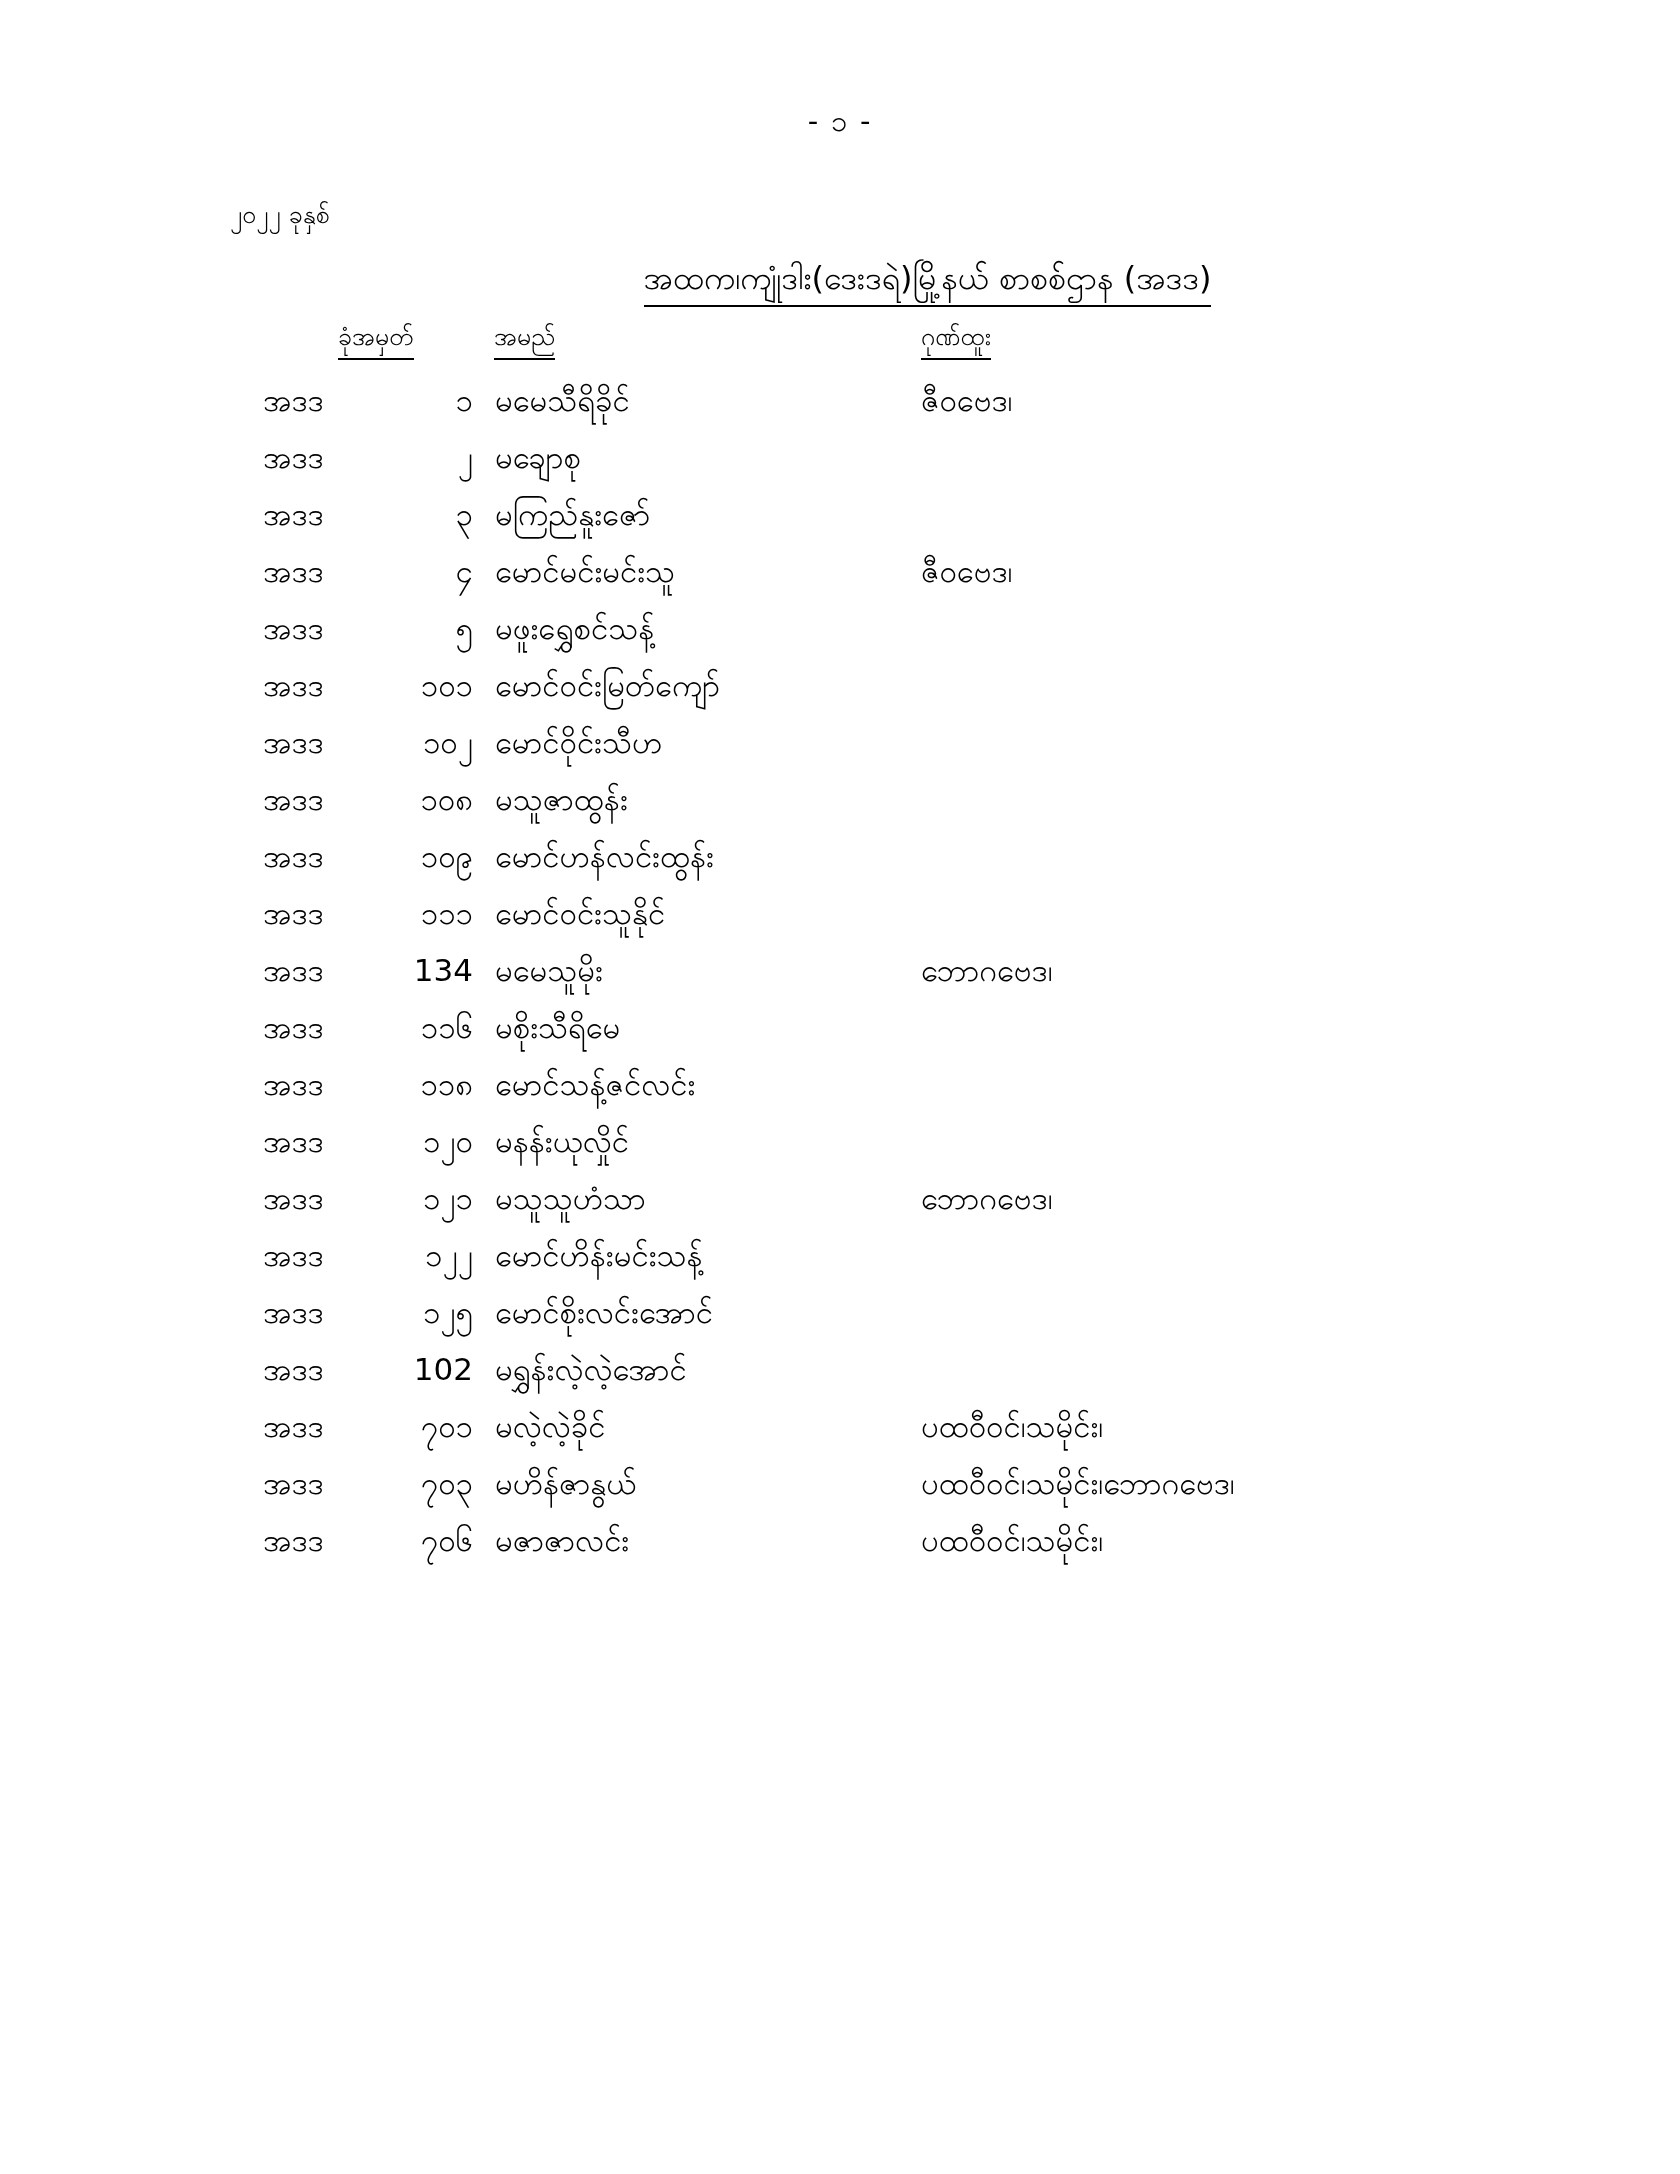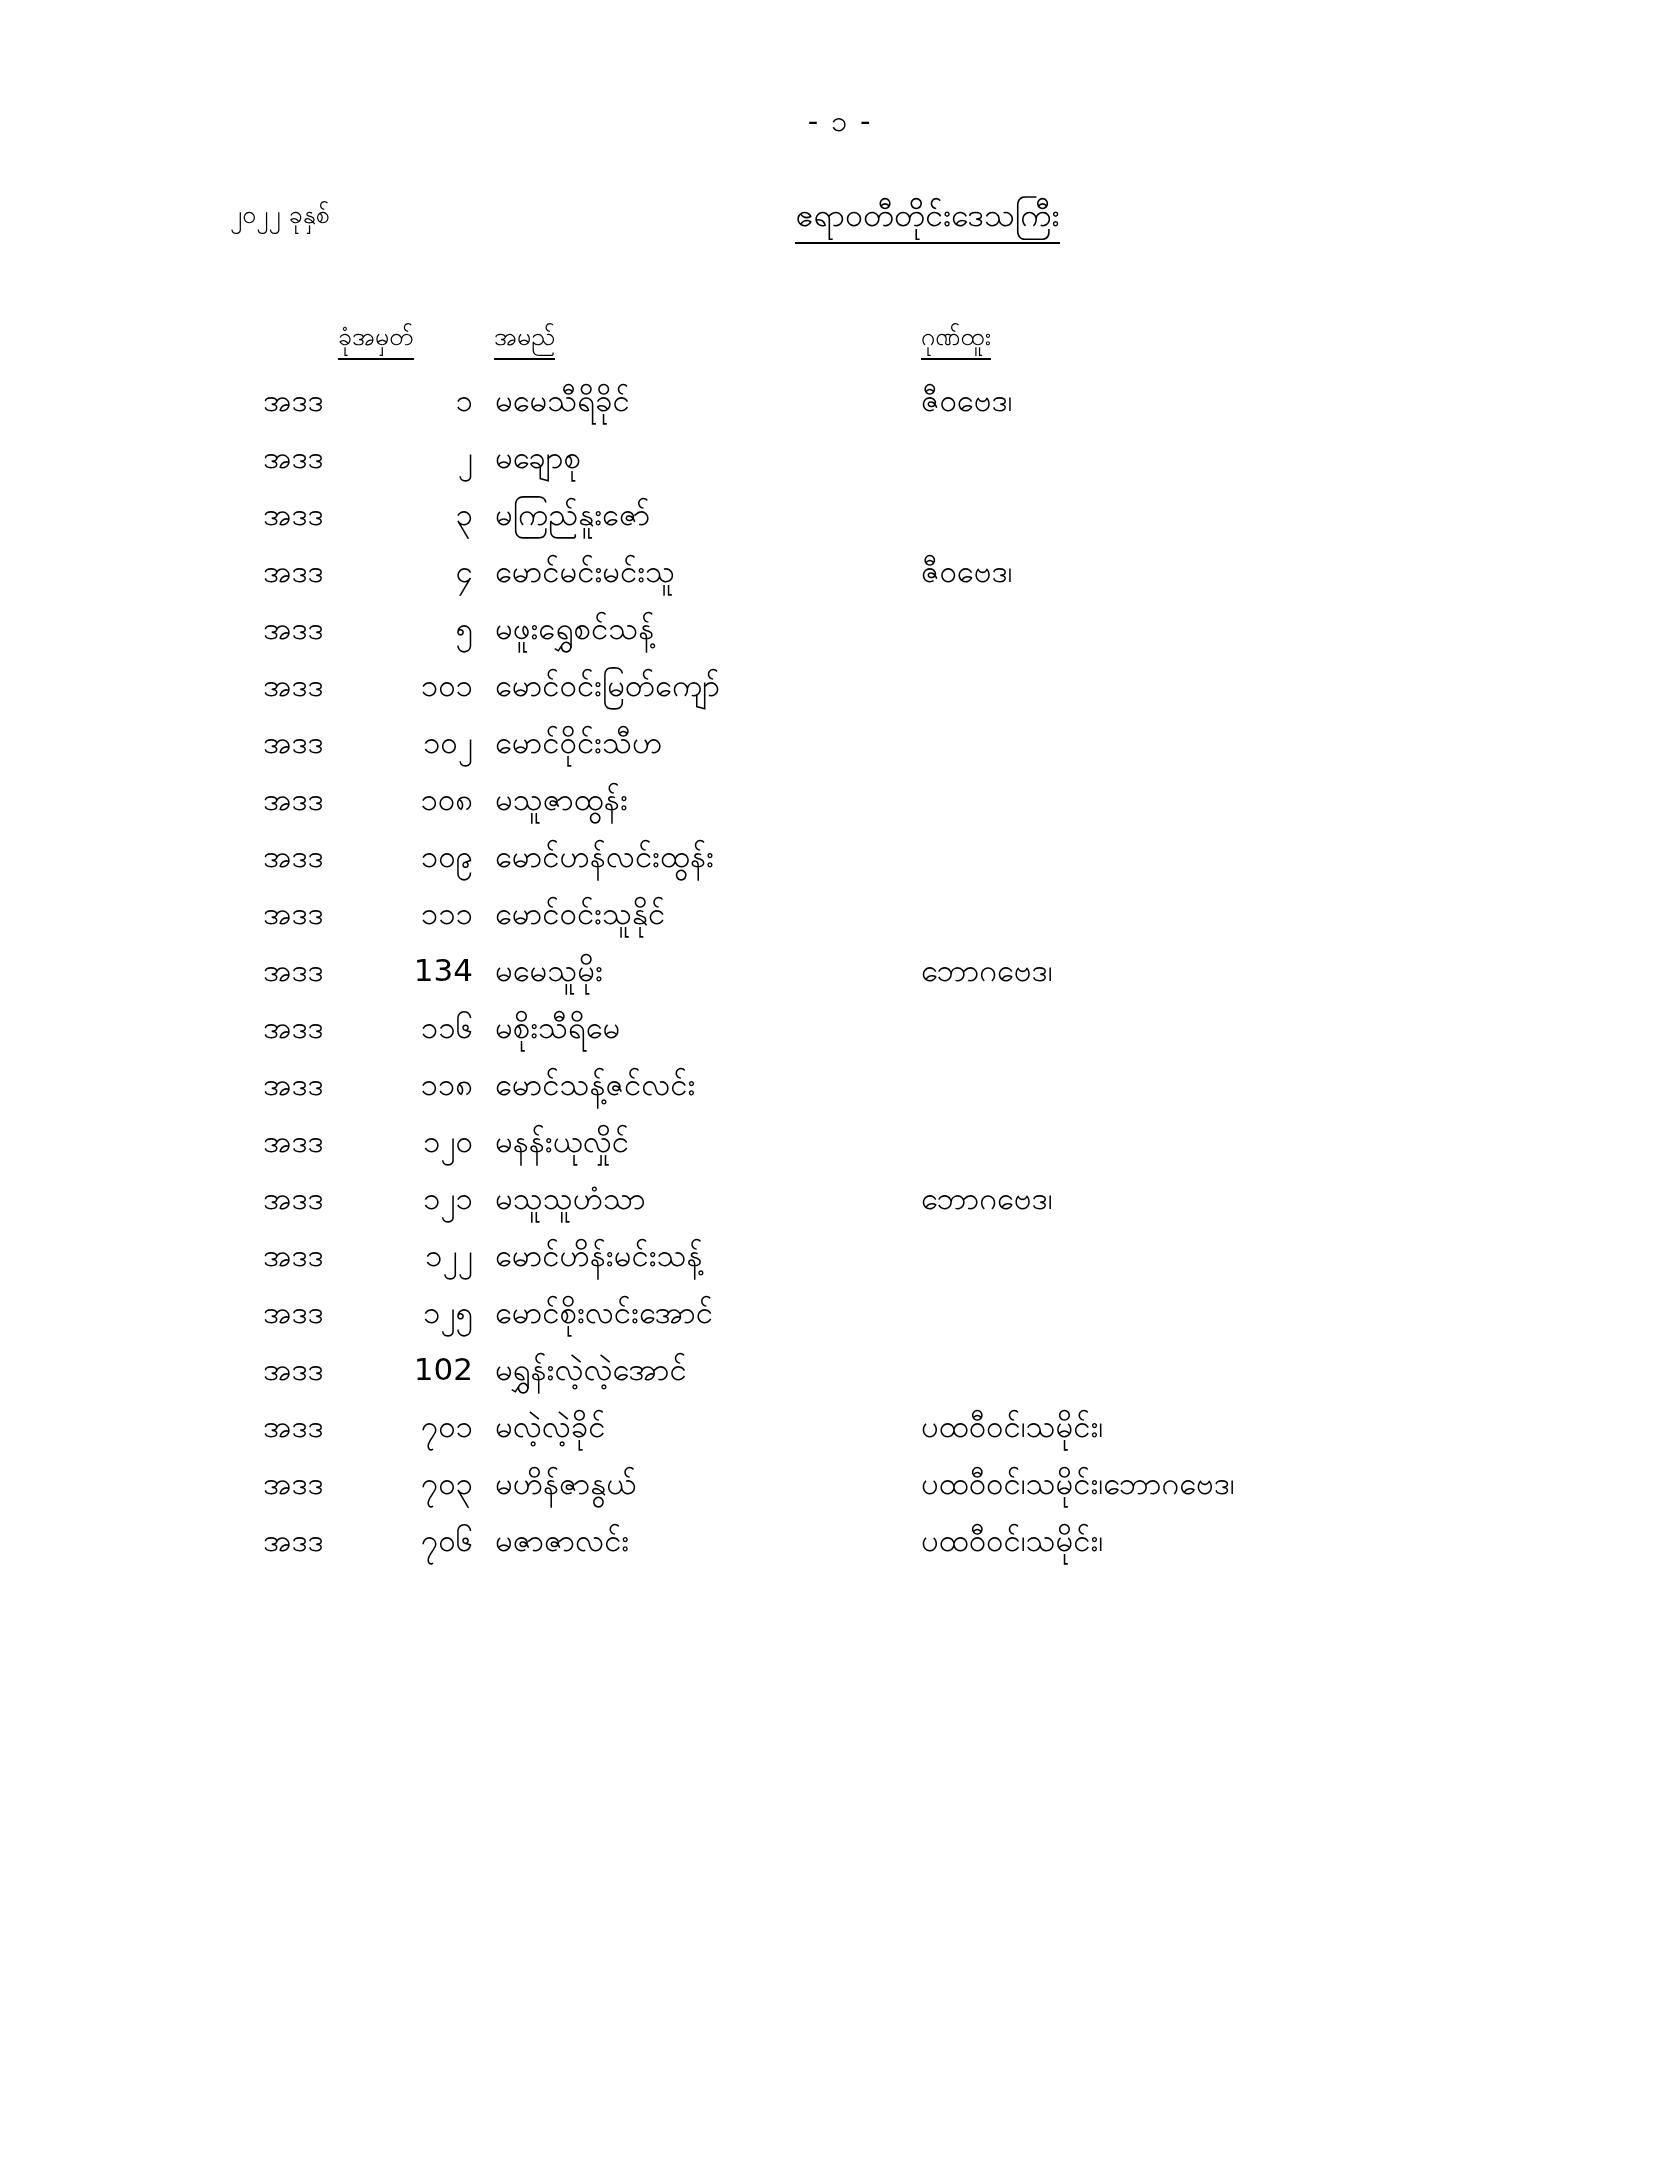--- a/index.html
+++ b/index.html
@@ -79,24 +79,24 @@
 </style>
 </head>
 <body>
 
 <div class="page">
 
   <div class="abs page-number">- ၁ -</div>
 
   <div class="abs year">၂၀၂၂ ခုနှစ်</div>
 
-  <div class="abs title-block">
-    <span class="underlined">ဧရာဝတီတိုင်းဒေသကြီး</span>
-  </div>
-
+
+  <div class="abs subtitle-block">
+    <span class="underlined">အထက၊ကျုံဒါး(ဒေးဒရဲ)မြို့နယ် စာစစ်ဌာန (အဒဒ)</span>
+  </div>
 
   <div class="abs col-header hdr-roll">
     <span class="underlined">ခုံအမှတ်</span>
   </div>
   <div class="abs col-header hdr-name">
     <span class="underlined">အမည်</span>
   </div>
   <div class="abs col-header hdr-dist">
     <span class="underlined">ဂုဏ်ထူး</span>
   </div>

